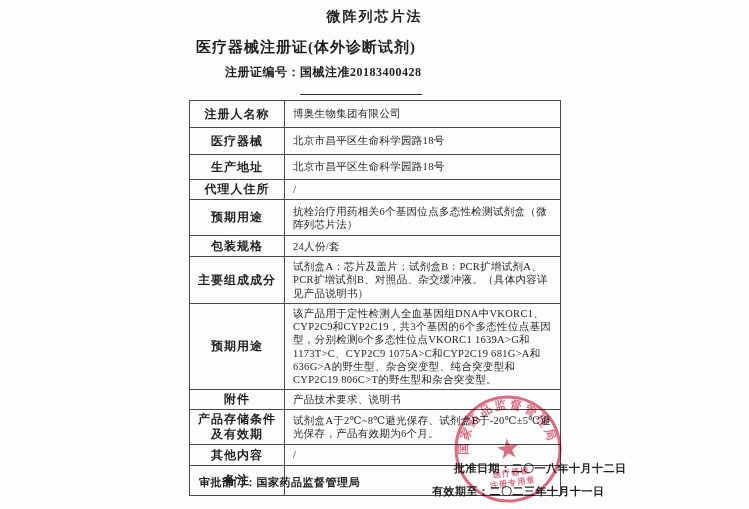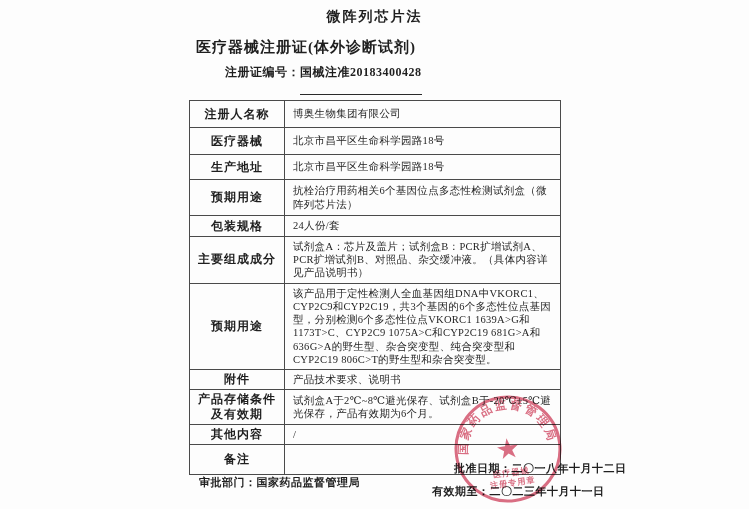--- a/index.html
+++ b/index.html
@@ -86,20 +86,24 @@
         <td class="value">博奥生物集团有限公司</td>
       </tr>
       <tr class="h27">
         <td class="label">医疗器械</td>
         <td class="value">北京市昌平区生命科学园路18号</td>
       </tr>
       <tr class="h25">
         <td class="label">生产地址</td>
         <td class="value">北京市昌平区生命科学园路18号</td>
       </tr>
+      <tr class="h20">
+        <td class="label">代理人住所</td>
+        <td class="value">/</td>
+      </tr>
       <tr class="h36">
         <td class="label">预期用途</td>
         <td class="value">抗栓治疗用药相关6个基因位点多态性检测试剂盒（微阵列芯片法）</td>
       </tr>
       <tr class="h21">
         <td class="label">包装规格</td>
         <td class="value">24人份/套</td>
       </tr>
       <tr class="h38">
         <td class="label">主要组成成分</td>

